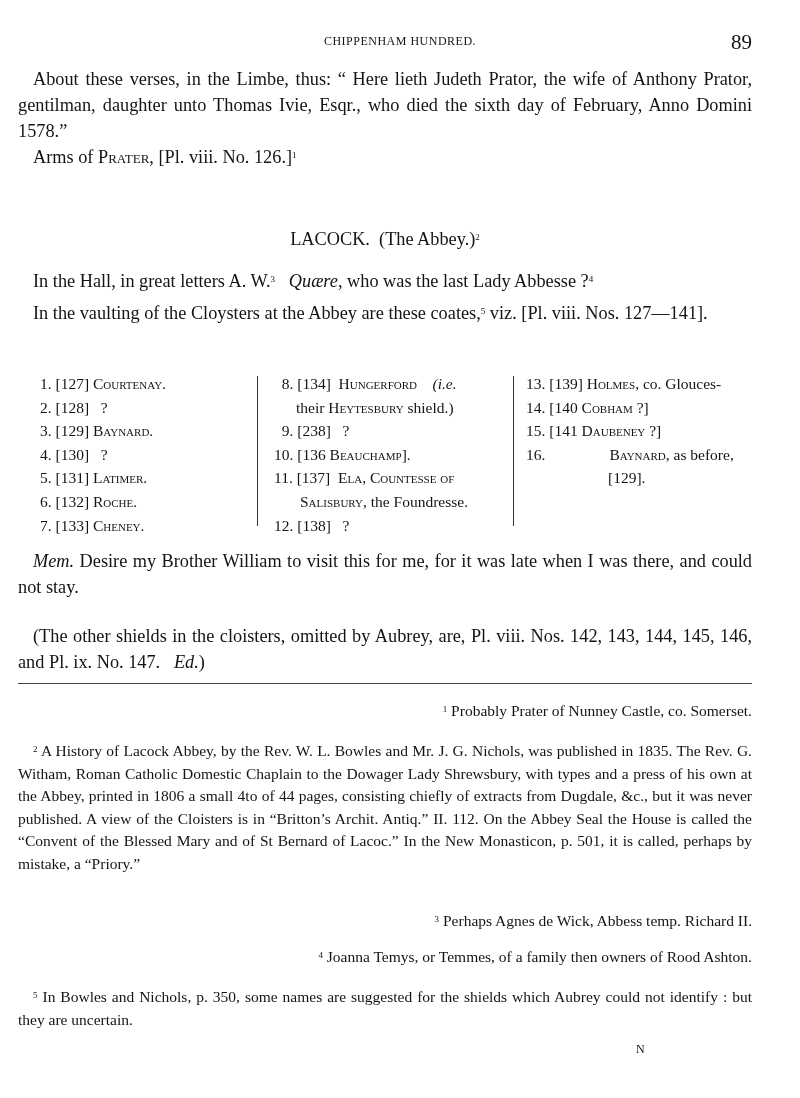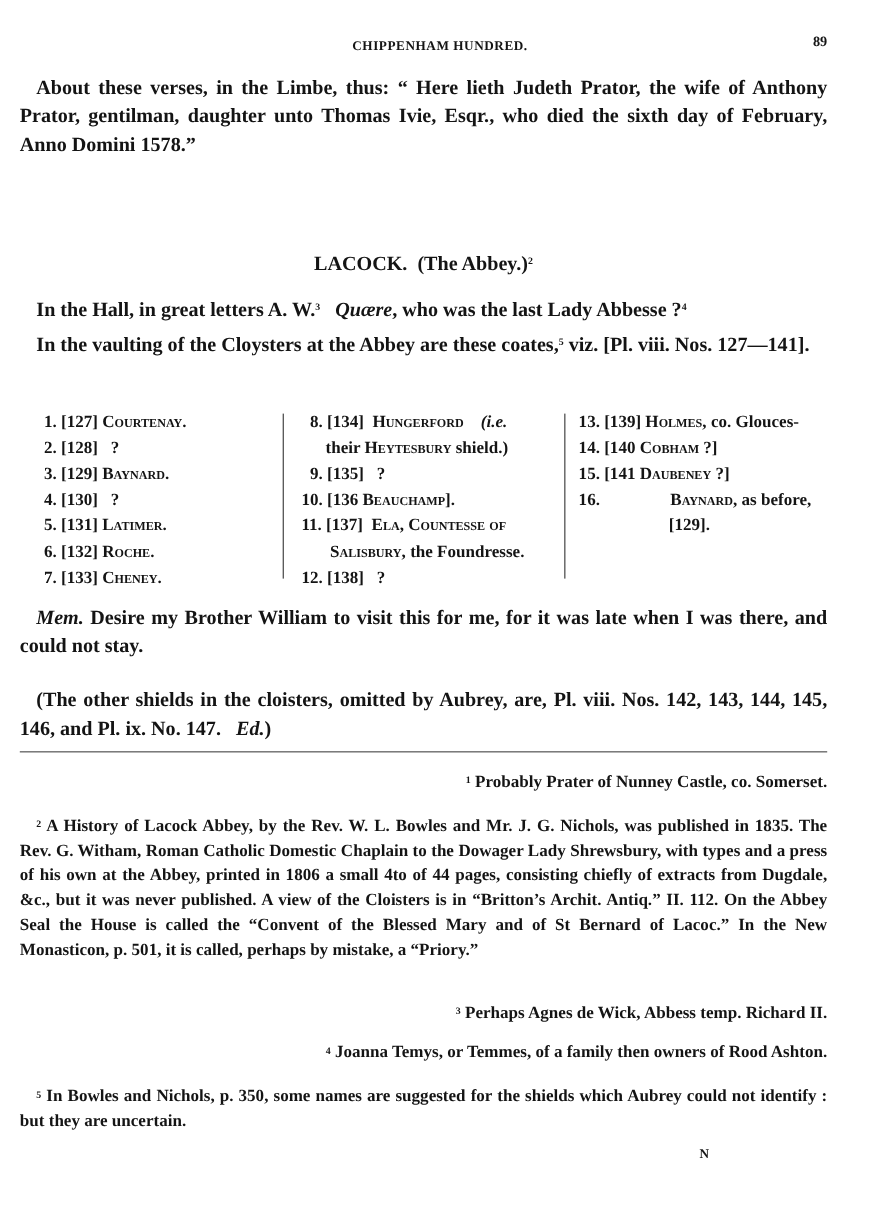--- a/index.html
+++ b/index.html
@@ -1,29 +1,29 @@
 <!DOCTYPE html>
 <html><head>
   <meta charset="utf-8">
   <style>
     html, body { margin: 0; padding: 0; background: #ffffff; }
     body {
       width: 800px; height: 1098px; position: relative; overflow: hidden;
       font-family: "Liberation Serif", "DejaVu Serif", serif;
       color: #141414;
     }
-    .page { position: absolute; left: 0; top: 0; width: 659px; height: 1098px; font-weight: bold; }
+    .page { position: absolute; left: 0; top: 0; width: 659px; height: 1098px; }
     .running-head {
       position: absolute; top: 28px; left: 0; width: 800px; height: 24px;
     }
     .running-title {
       position: absolute; left: 0; width: 800px; text-align: center;
       font-size: 12px; letter-spacing: 0.5px; top: 6px;
     }
-    .page-number { position: absolute; right: 48px; top: 2px; font-size: 13px; }
+    .page-number { position: absolute; right: 48px; top: 2px; font-size: 21px; }
     .body-text { position: absolute; left: 18px; width: 734px; font-size: 18.3px; line-height: 26px; }
     p { margin: 0; }
     .indent { text-indent: 15px; }
     .sc { font-variant: small-caps; }
     sup { font-size: 9px; vertical-align: top; position: relative; top: -2px; }
     .section-head { text-align: center; font-size: 18.3px; }
     .justify { text-align: justify; text-align-last: auto; }
     .shield-table {
       position: absolute; left: 28px; top: 372px; width: 730px; height: 160px;
       font-size: 15.5px; line-height: 23.6px;
@@ -47,20 +47,21 @@
 
 <div class="page">
 
   <div class="running-head">
     <div class="running-title">CHIPPENHAM HUNDRED.</div>
     <div class="page-number">89</div>
   </div>
 
   <div class="body-text" style="top:66px;">
     <p class="indent justify">About these verses, in the Limbe, thus: “ Here lieth Judeth Prator, the wife of Anthony Prator, gentilman, daughter unto Thomas Ivie, Esqr., who died the sixth day of February, Anno Domini 1578.”</p>
+    <p class="indent"><span>Arms of </span><span class="sc">Prater</span><span>, [Pl. viii. No. 126.]</span><sup>1</sup></p>
   </div>
 
   <div class="body-text section-head" style="top:226px;">
     <span>LACOCK.</span>&nbsp;&nbsp;<span>(The Abbey.)</span><sup>2</sup>
   </div>
 
   <div class="body-text" style="top:268px;">
     <p class="indent"><span>In the Hall, in great letters A. W.</span><sup>3</sup>&nbsp;&nbsp;&nbsp;<i>Quære</i><span>, who was the last Lady Abbesse ?</span><sup>4</sup></p>
     <p class="indent justify" style="margin-top:6px;"><span>In the vaulting of the Cloysters at the Abbey are these coates,</span><sup>5</sup><span> viz. [Pl. viii. Nos. 127—141].</span></p>
   </div>
@@ -75,21 +76,21 @@
       <div class="entry"><span>3.</span> <span>[129]</span> <span class="sc">Baynard.</span></div>
       <div class="entry"><span>4.</span> <span>[130]</span>&nbsp;&nbsp; <span>?</span></div>
       <div class="entry"><span>5.</span> <span>[131]</span> <span class="sc">Latimer.</span></div>
       <div class="entry"><span>6.</span> <span>[132]</span> <span class="sc">Roche.</span></div>
       <div class="entry"><span>7.</span> <span>[133]</span> <span class="sc">Cheney.</span></div>
     </div>
 
     <div class="col col2">
       <div class="entry">&nbsp;&nbsp;<span>8.</span> <span>[134]</span>&nbsp; <span class="sc">Hungerford</span>&nbsp;&nbsp;&nbsp; <i>(i.e.</i></div>
       <div class="entry cont"><span>their </span><span class="sc">Heytesbury</span><span> shield.)</span></div>
-      <div class="entry">&nbsp;&nbsp;<span>9.</span> <span>[135]</span>&nbsp;&nbsp; <span>?</span></div>
+      <div class="entry">&nbsp;&nbsp;<span>9.</span> <span>[238]</span>&nbsp;&nbsp; <span>?</span></div>
       <div class="entry"><span>10.</span> <span>[136</span> <span class="sc">Beauchamp</span><span>].</span></div>
       <div class="entry"><span>11.</span> <span>[137]</span>&nbsp; <span class="sc">Ela, Countesse of</span></div>
       <div class="entry" style="padding-left:26px;"><span class="sc">Salisbury</span><span>, the Foundresse.</span></div>
       <div class="entry"><span>12.</span> <span>[138]</span>&nbsp;&nbsp; <span>?</span></div>
     </div>
 
     <div class="col col3">
       <div class="entry"><span>13.</span> <span>[139]</span> <span class="sc">Holmes</span><span>, co. Glouces-</span></div>
       <div class="entry"><span>14.</span> <span>[140</span> <span class="sc">Cobham</span><span> ?]</span></div>
       <div class="entry"><span>15.</span> <span>[141</span> <span class="sc">Daubeney</span><span> ?]</span></div>

